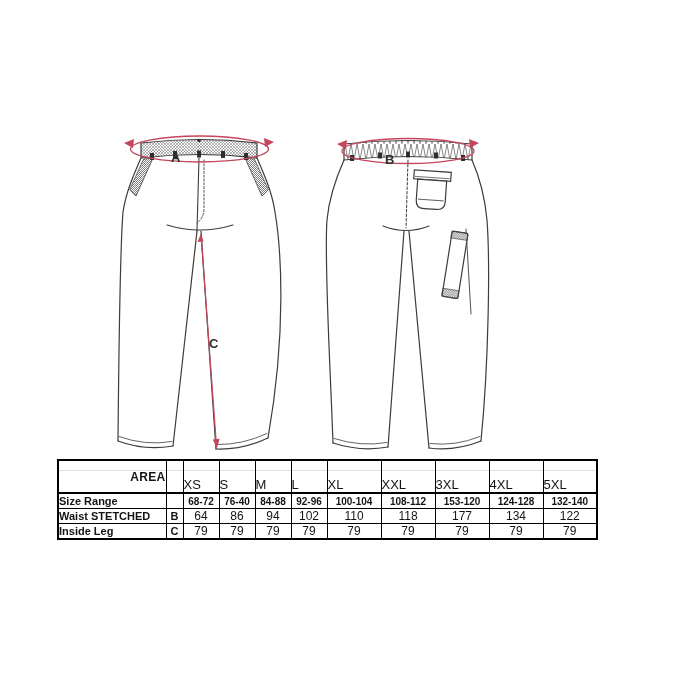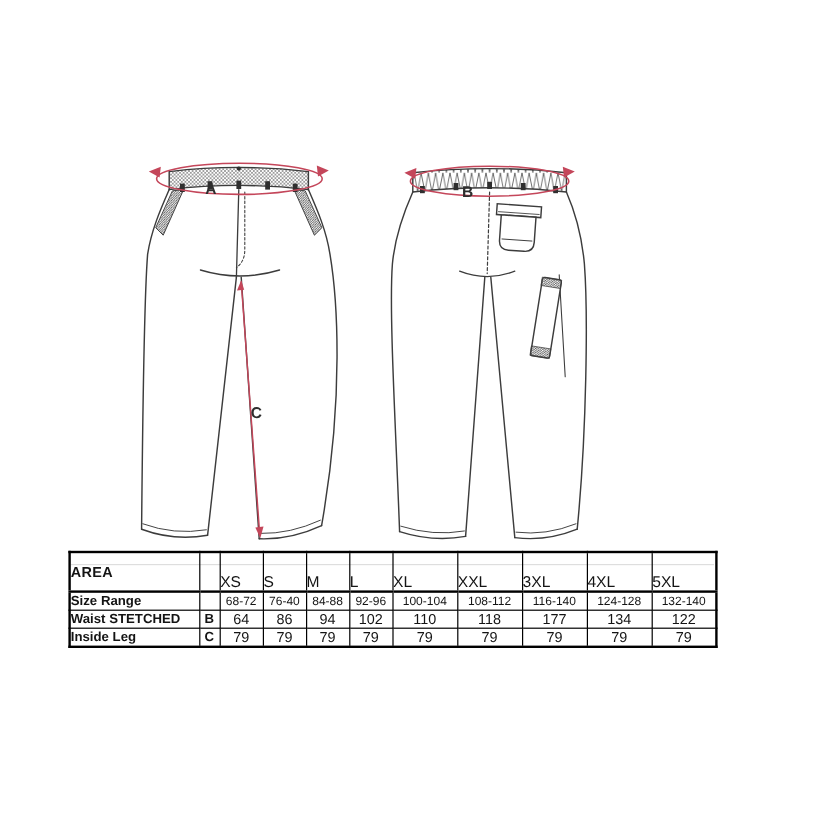--- a/index.html
+++ b/index.html
@@ -20,28 +20,28 @@
   }
   table#size-table{
     position:absolute;left:57px;top:459px;width:539px;
     border-collapse:collapse;table-layout:fixed;
     border:2px solid #000;color:#141414;
   }
   #size-table th,#size-table td{
     border:1.5px solid #000;overflow:hidden;white-space:nowrap;padding:0;
   }
   #size-table thead th{border-bottom:2px solid #000;height:31px;background:transparent;}
-  th.area-header{font-size:12px;font-weight:bold;text-align:left;vertical-align:middle;letter-spacing:.3px;}
+  th.area-header{font-size:12px;font-weight:bold;text-align:right;vertical-align:middle;letter-spacing:.3px;}
   th.code-header{font-size:11px;}
   th.size-header{font-size:13px;font-weight:normal;text-align:left;vertical-align:bottom;padding-bottom:4px;}
   #size-table tbody td{height:14px;}
   td.label-cell{font-size:11px;font-weight:bold;text-align:left;padding-left:3px;}
   td.code-cell{font-size:11px;font-weight:bold;text-align:center;}
   td.value-cell{font-size:12px;font-weight:400;text-align:center;}
-  tr.range-row td.value-cell{font-size:10px;font-weight:normal;}
+  tr.range-row td.value-cell{font-size:10px;font-weight:bold;}
   tr.range-row td{height:13px;}
 </style>
 </head>
 <body>
 
 <svg id="diagram-svg" width="700" height="460" viewBox="0 0 700 460">
   <defs>
     <pattern id="crosshatch" patternUnits="userSpaceOnUse" width="3" height="3">
       <path d="M0,0 L3,3 M3,0 L0,3" stroke="#6a6a6a" stroke-width="0.5"></path>
     </pattern>
@@ -177,21 +177,21 @@
   <tbody>
       <tr class="range-row">
         <td class="label-cell">Size Range</td>
         <td class="code-cell"></td>
         <td class="value-cell">68-72</td>
         <td class="value-cell">76-40</td>
         <td class="value-cell">84-88</td>
         <td class="value-cell">92-96</td>
         <td class="value-cell">100-104</td>
         <td class="value-cell">108-112</td>
-        <td class="value-cell">116-140</td>
+        <td class="value-cell">153-120</td>
         <td class="value-cell">124-128</td>
         <td class="value-cell">132-140</td>
       </tr>
       <tr>
         <td class="label-cell">Waist STETCHED</td>
         <td class="code-cell">B</td>
         <td class="value-cell">64</td>
         <td class="value-cell">86</td>
         <td class="value-cell">94</td>
         <td class="value-cell">102</td>

